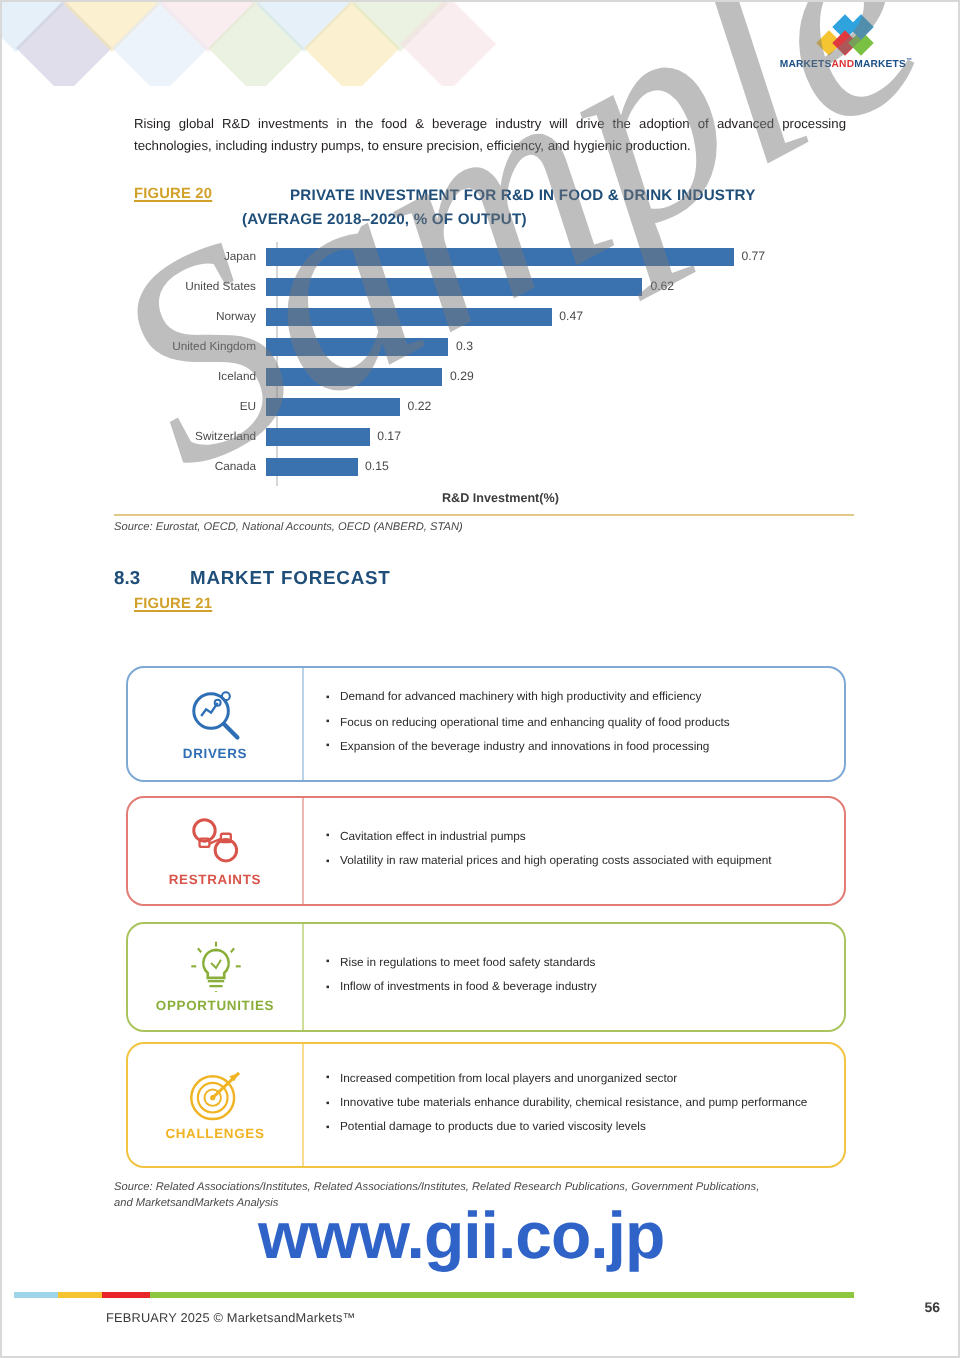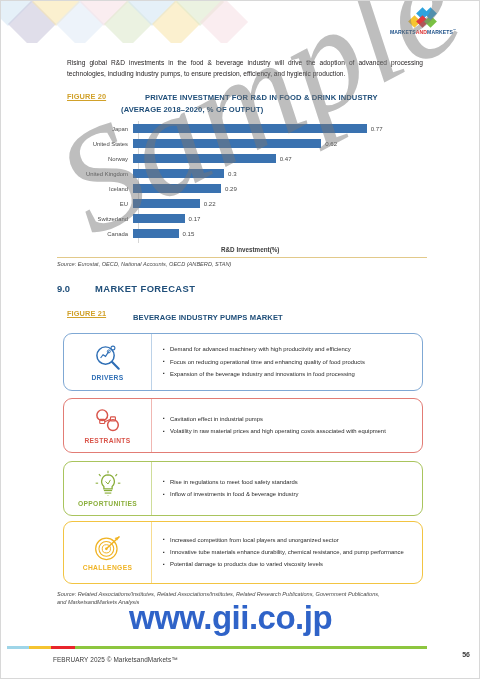--- a/index.html
+++ b/index.html
@@ -258,25 +258,24 @@
             <div class="bar-val">0.15</div>
           </div>
         </div>
       </div>
     <div class="axis-title">R&amp;D Investment(%)</div>
   </div>
 
   <div class="src-rule"></div>
   <div class="source" style="left:56px; top:259px;">Source: Eurostat, OECD, National Accounts, OECD (ANBERD, STAN)</div>
 
-  <div class="sec-num">9.0</div>
+  <div class="sec-num">8.3</div>
   <div class="sec-title">MARKET FORECAST</div>
 
-  <div class="fig-label" style="left:66px; top:308px;">FIGURE 21</div>
-  <div class="fig-title" style="left:132px; top:311px;">BEVERAGE INDUSTRY PUMPS MARKET</div>
+  <div class="fig-label" style="left:66px; top:296px;">FIGURE 21</div>
 
   <div id="dynamics-holder">
       <div class="dyn-box box-drivers" style="top: 332px; height: 58px;">
         <div class="dyn-icon-col">
           <div class="dyn-icon"><svg viewBox="0 0 40 34" width="34" height="28">
         <circle cx="17" cy="14" r="10.5" fill="none" stroke="#2e6eb5" stroke-width="1.8"></circle>
         <polyline points="11,17 14,13 17,15 21,9" fill="none" stroke="#2e6eb5" stroke-width="1.4"></polyline>
         <circle cx="21" cy="9" r="1.8" fill="none" stroke="#2e6eb5" stroke-width="1.2"></circle>
         <circle cx="26" cy="5" r="2.4" fill="none" stroke="#2e6eb5" stroke-width="1.3"></circle>
         <line x1="25" y1="22" x2="33" y2="30" stroke="#2e6eb5" stroke-width="2.6" stroke-linecap="round"></line>

